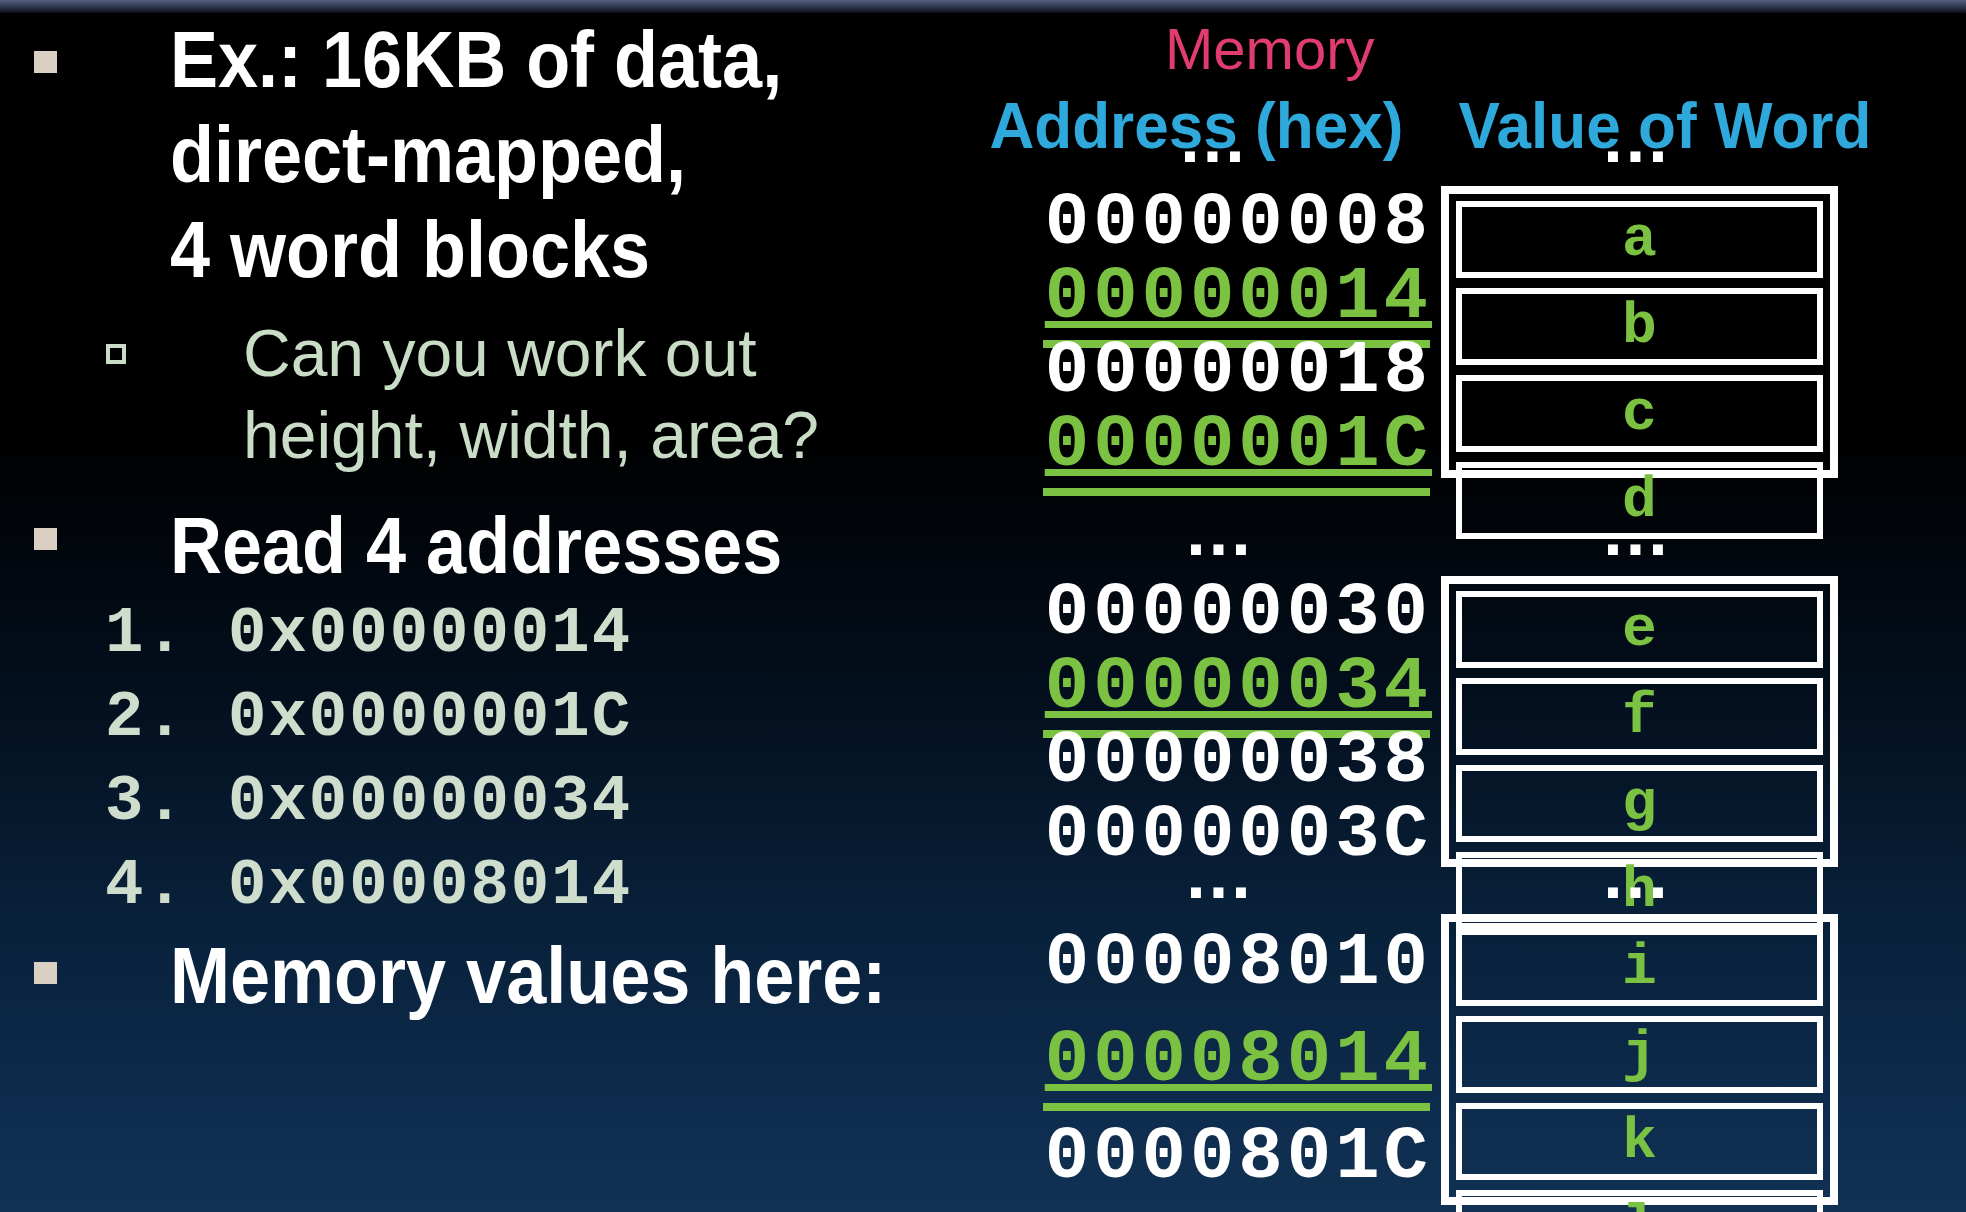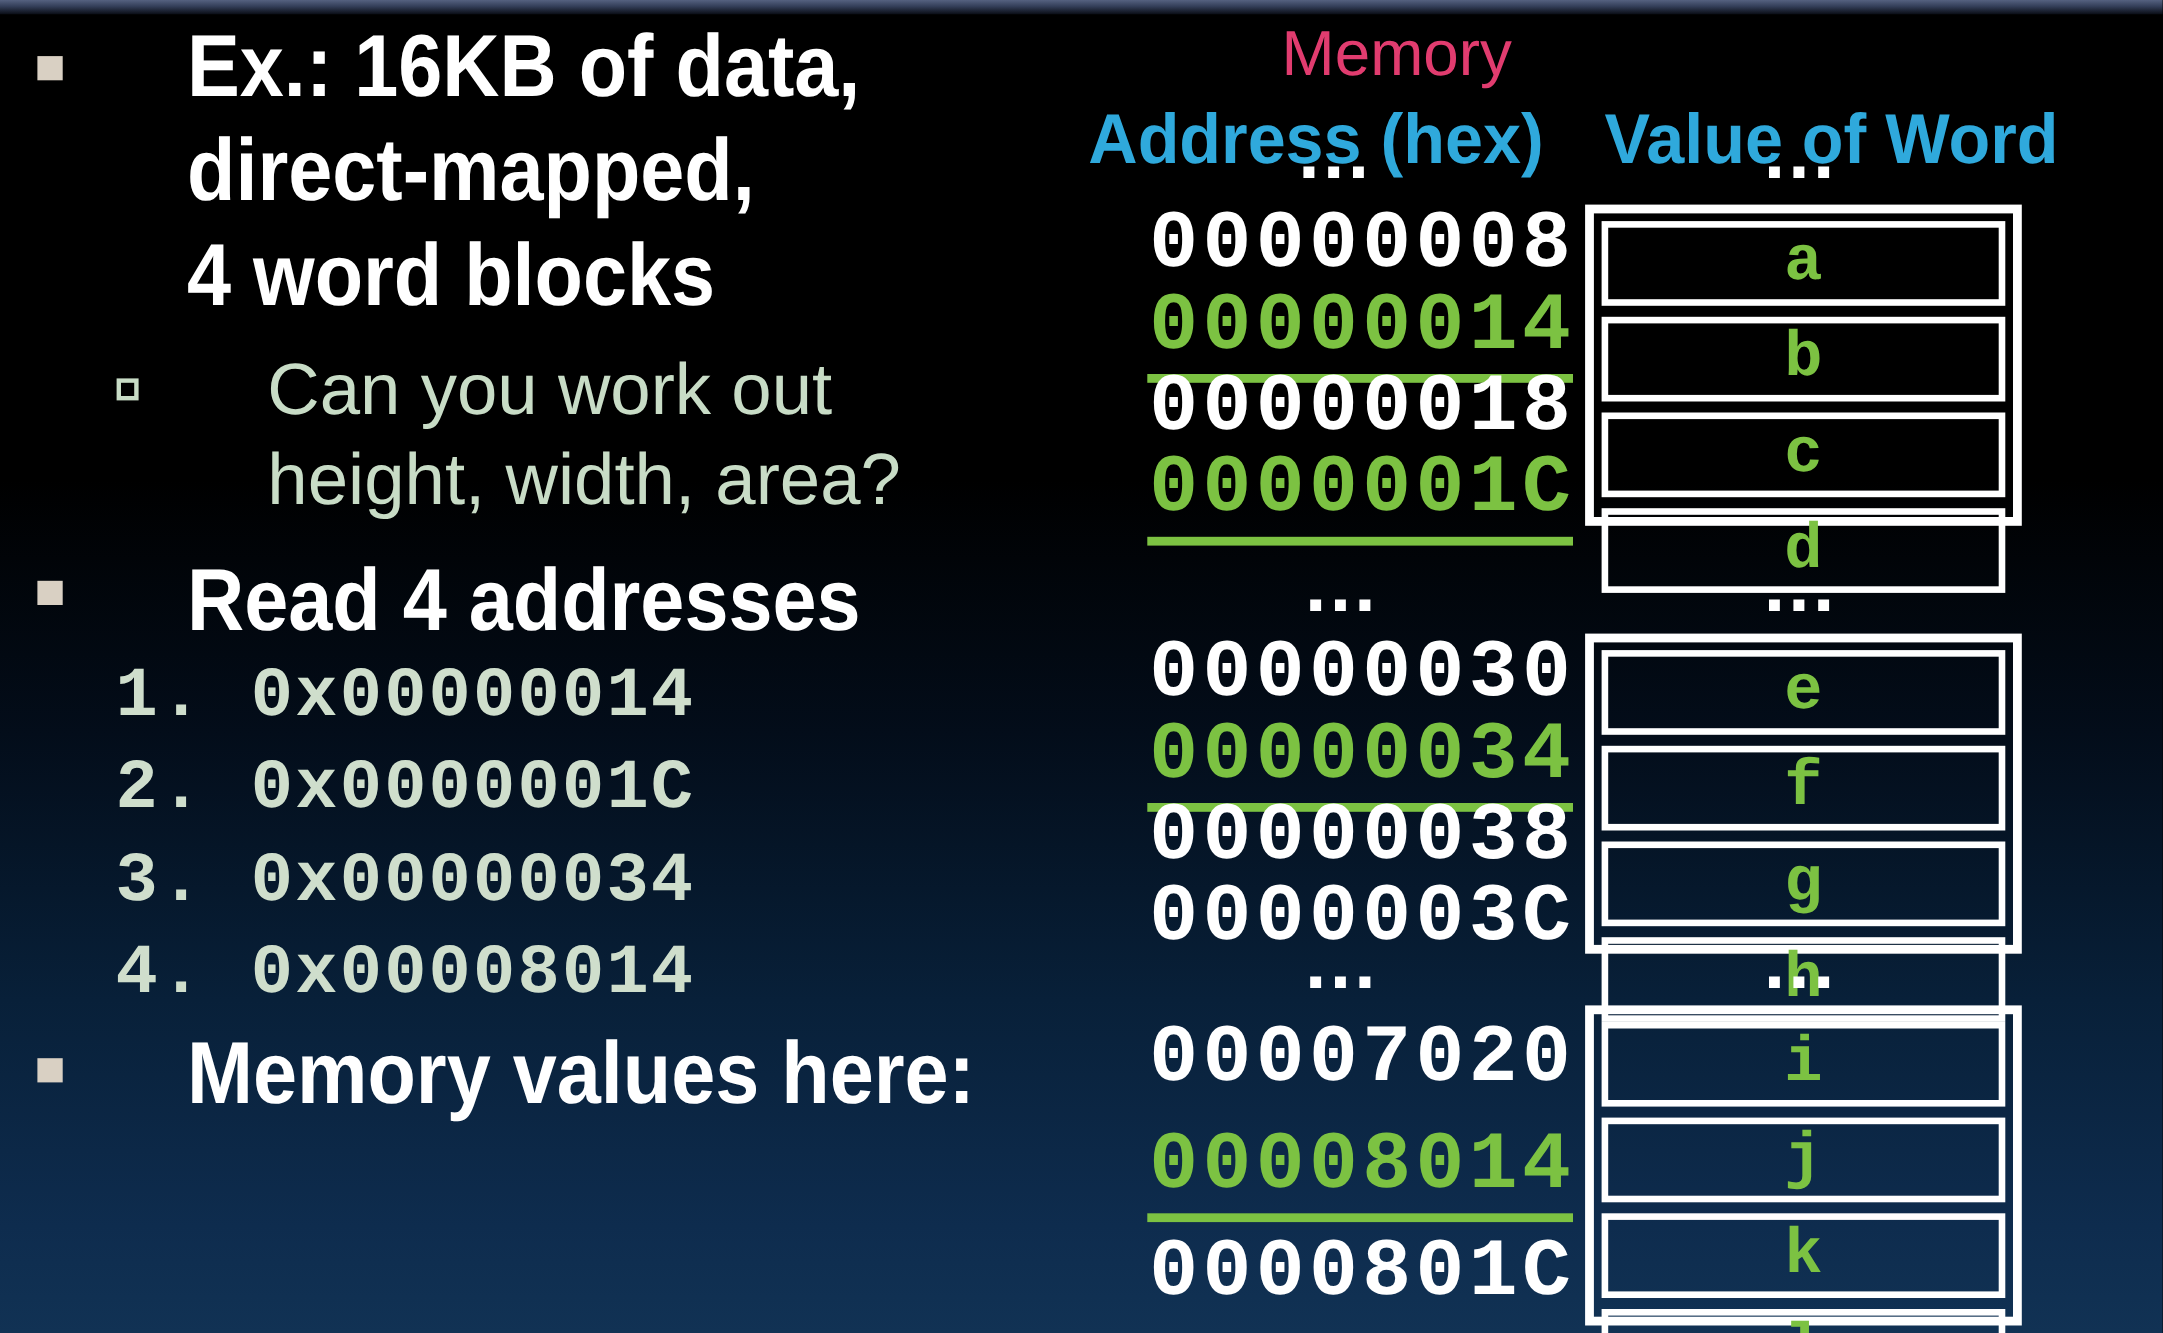--- a/index.html
+++ b/index.html
@@ -34,21 +34,21 @@
     color:#fff;letter-spacing:3px;}
   .d1l{left:1149px;top:103px}.d1r{left:1572px;top:103px}
   .d2l{left:1155px;top:496px}.d2r{left:1572px;top:496px}
   .d3l{left:1155px;top:839px}.d3r{left:1572px;top:839px}
   .mg{position:absolute;left:1033px;width:805px;}
   .g1{top:186px;height:292px}.g2{top:576px;height:291px}.g3{top:914px;height:291px}
   .addr-col{position:absolute;left:0;top:0;bottom:0;width:395px;display:flex;flex-direction:column;}
   .arow{flex:1;display:flex;align-items:center;justify-content:flex-end;}
   .addr{position:relative;display:inline-block;font-family:"Liberation Mono",monospace;font-weight:bold;
     font-size:74px;line-height:74px;letter-spacing:4px;margin-right:-4px;color:#fff;}
-  .addr.hi{color:#7CC242;}
+  .addr.hi{color:#7CC242;text-decoration:underline;}
   .addr.hi::after{content:"";position:absolute;left:-2px;right:2px;bottom:-14px;height:8px;background:#7CC242;}
   .vbox{position:absolute;left:408px;right:0;top:0;bottom:0;border:8px solid #fff;padding:7px;
     display:flex;flex-direction:column;gap:10px;box-sizing:border-box;}
   .vcell{flex:1;border:6px solid #fff;display:flex;align-items:center;justify-content:center;
     font-family:"Liberation Mono",monospace;font-weight:bold;font-size:58px;color:#7CC242;}
 </style>
 </head>
 <body>
 
 <div class="slide">
@@ -145,21 +145,21 @@
       <div class="vcell">h</div>
     </div>
   </div>
 
   <div class="dots d3l">...</div>
   <div class="dots d3r">...</div>
 
   <div class="mg g3">
     <div class="addr-col">
       <div class="arow">
-          <span class="addr">00007020</span>
+          <span class="addr">00008010</span>
         </div>
       <div class="arow">
           <span class="addr hi">00008014</span>
         </div>
       <div class="arow">
           <span class="addr">0000801C</span>
         </div>
     </div>
     <div class="vbox">
       <div class="vcell">i</div>

